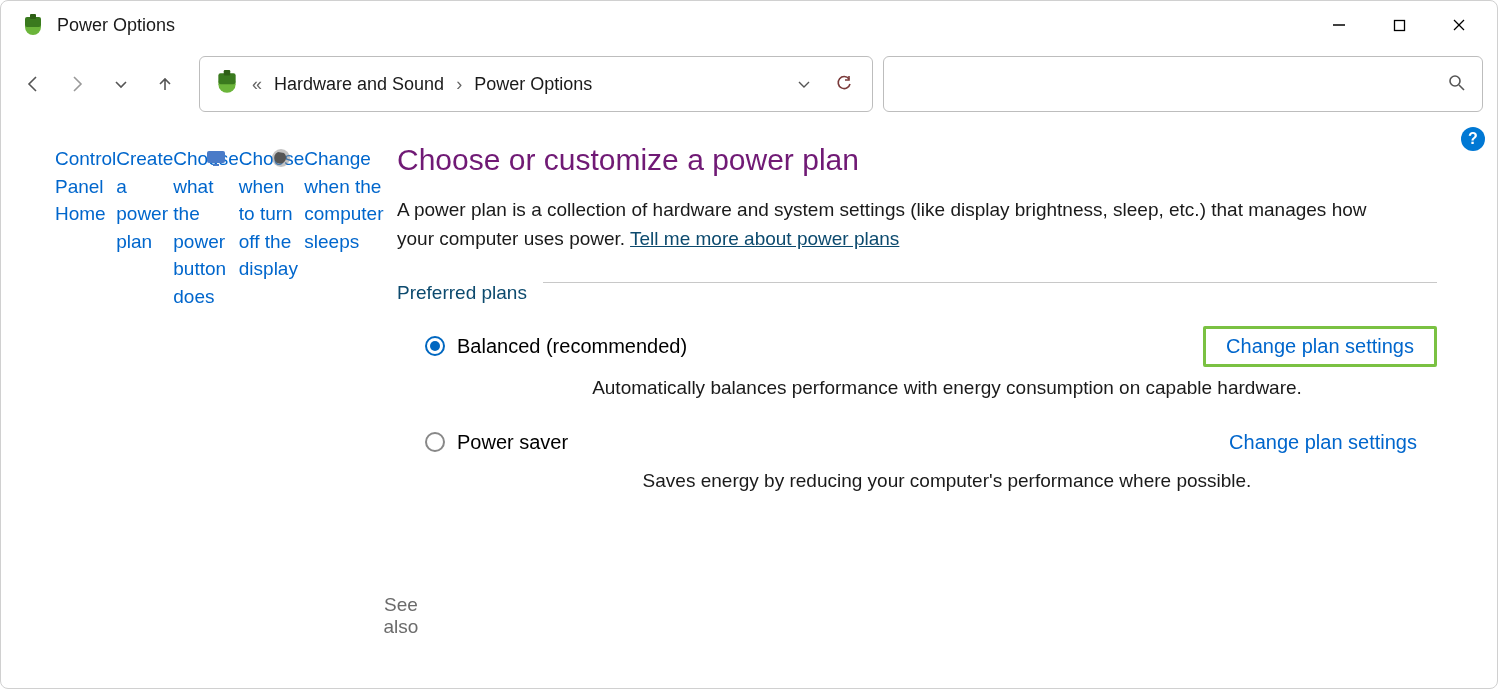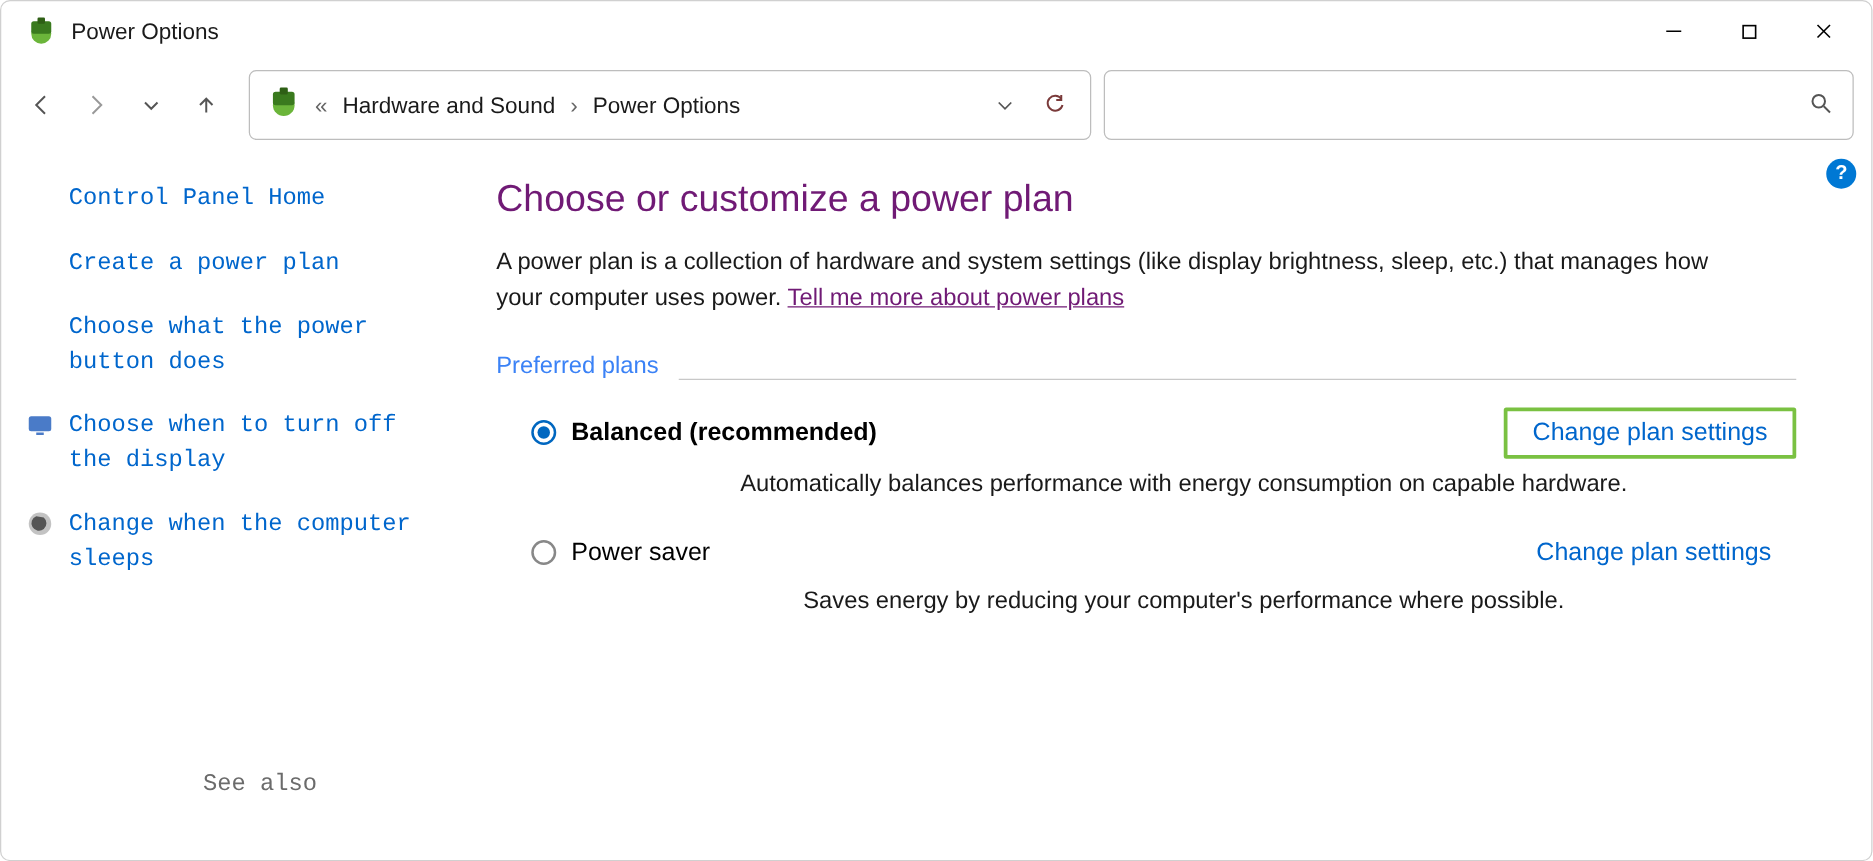--- a/index.html
+++ b/index.html
@@ -102,22 +102,21 @@
       color: #fff;
       border-radius: 50%;
       display: flex; align-items: center; justify-content: center;
       font-size: 16px; font-weight: bold;
       cursor: pointer;
     }
     .sidebar {
       width: 380px;
       padding: 26px 20px 20px 54px;
       display: flex;
-      flex-direction: column;
-      font-family: Liberation Mono, monospace;
+      flex-direction: row;
     }
     .sidebar a {
       color: #0066cc;
       text-decoration: none;
       font-size: 19px;
       line-height: 1.45;
       margin-bottom: 24px;
       cursor: pointer;
       display: block;
     }
@@ -146,30 +145,30 @@
       margin-bottom: 18px;
     }
     .desc {
       font-size: 19px;
       color: #1a1a1a;
       line-height: 1.55;
       margin-bottom: 28px;
       max-width: 1010px;
     }
     .desc a {
-      color: #701a75;
+      color: #0c4a6e;
       text-decoration: underline;
       cursor: pointer;
     }
     .section-header {
       display: flex;
-      align-items: flex-end;
+      align-items: flex-start;
       gap: 16px;
       font-size: 19px;
-      color: #3b82f6;
+      color: #0c4a6e;
       margin-bottom: 22px;
     }
     .section-header .line {
       flex: 1;
       height: 1px;
       background: #c8c8c8;
     }
     .section-header .expand {
       color: #555;
       cursor: pointer;
@@ -199,21 +198,21 @@
     .radio.checked::after {
       content: "";
       width: 10px; height: 10px;
       background: #0067c0;
       border-radius: 50%;
     }
     .plan-name {
       font-size: 20px;
       color: #000;
     }
-    .plan-name.bold { font-weight: 700; }
+    .plan-name.bold { font-weight: 400; }
     .plan-link {
       margin-left: auto;
       color: #0066cc;
       font-size: 20px;
       text-decoration: none;
       cursor: pointer;
       padding: 6px 20px;
     }
     .plan-link.hl {
       border: 3px solid #7ac142;

